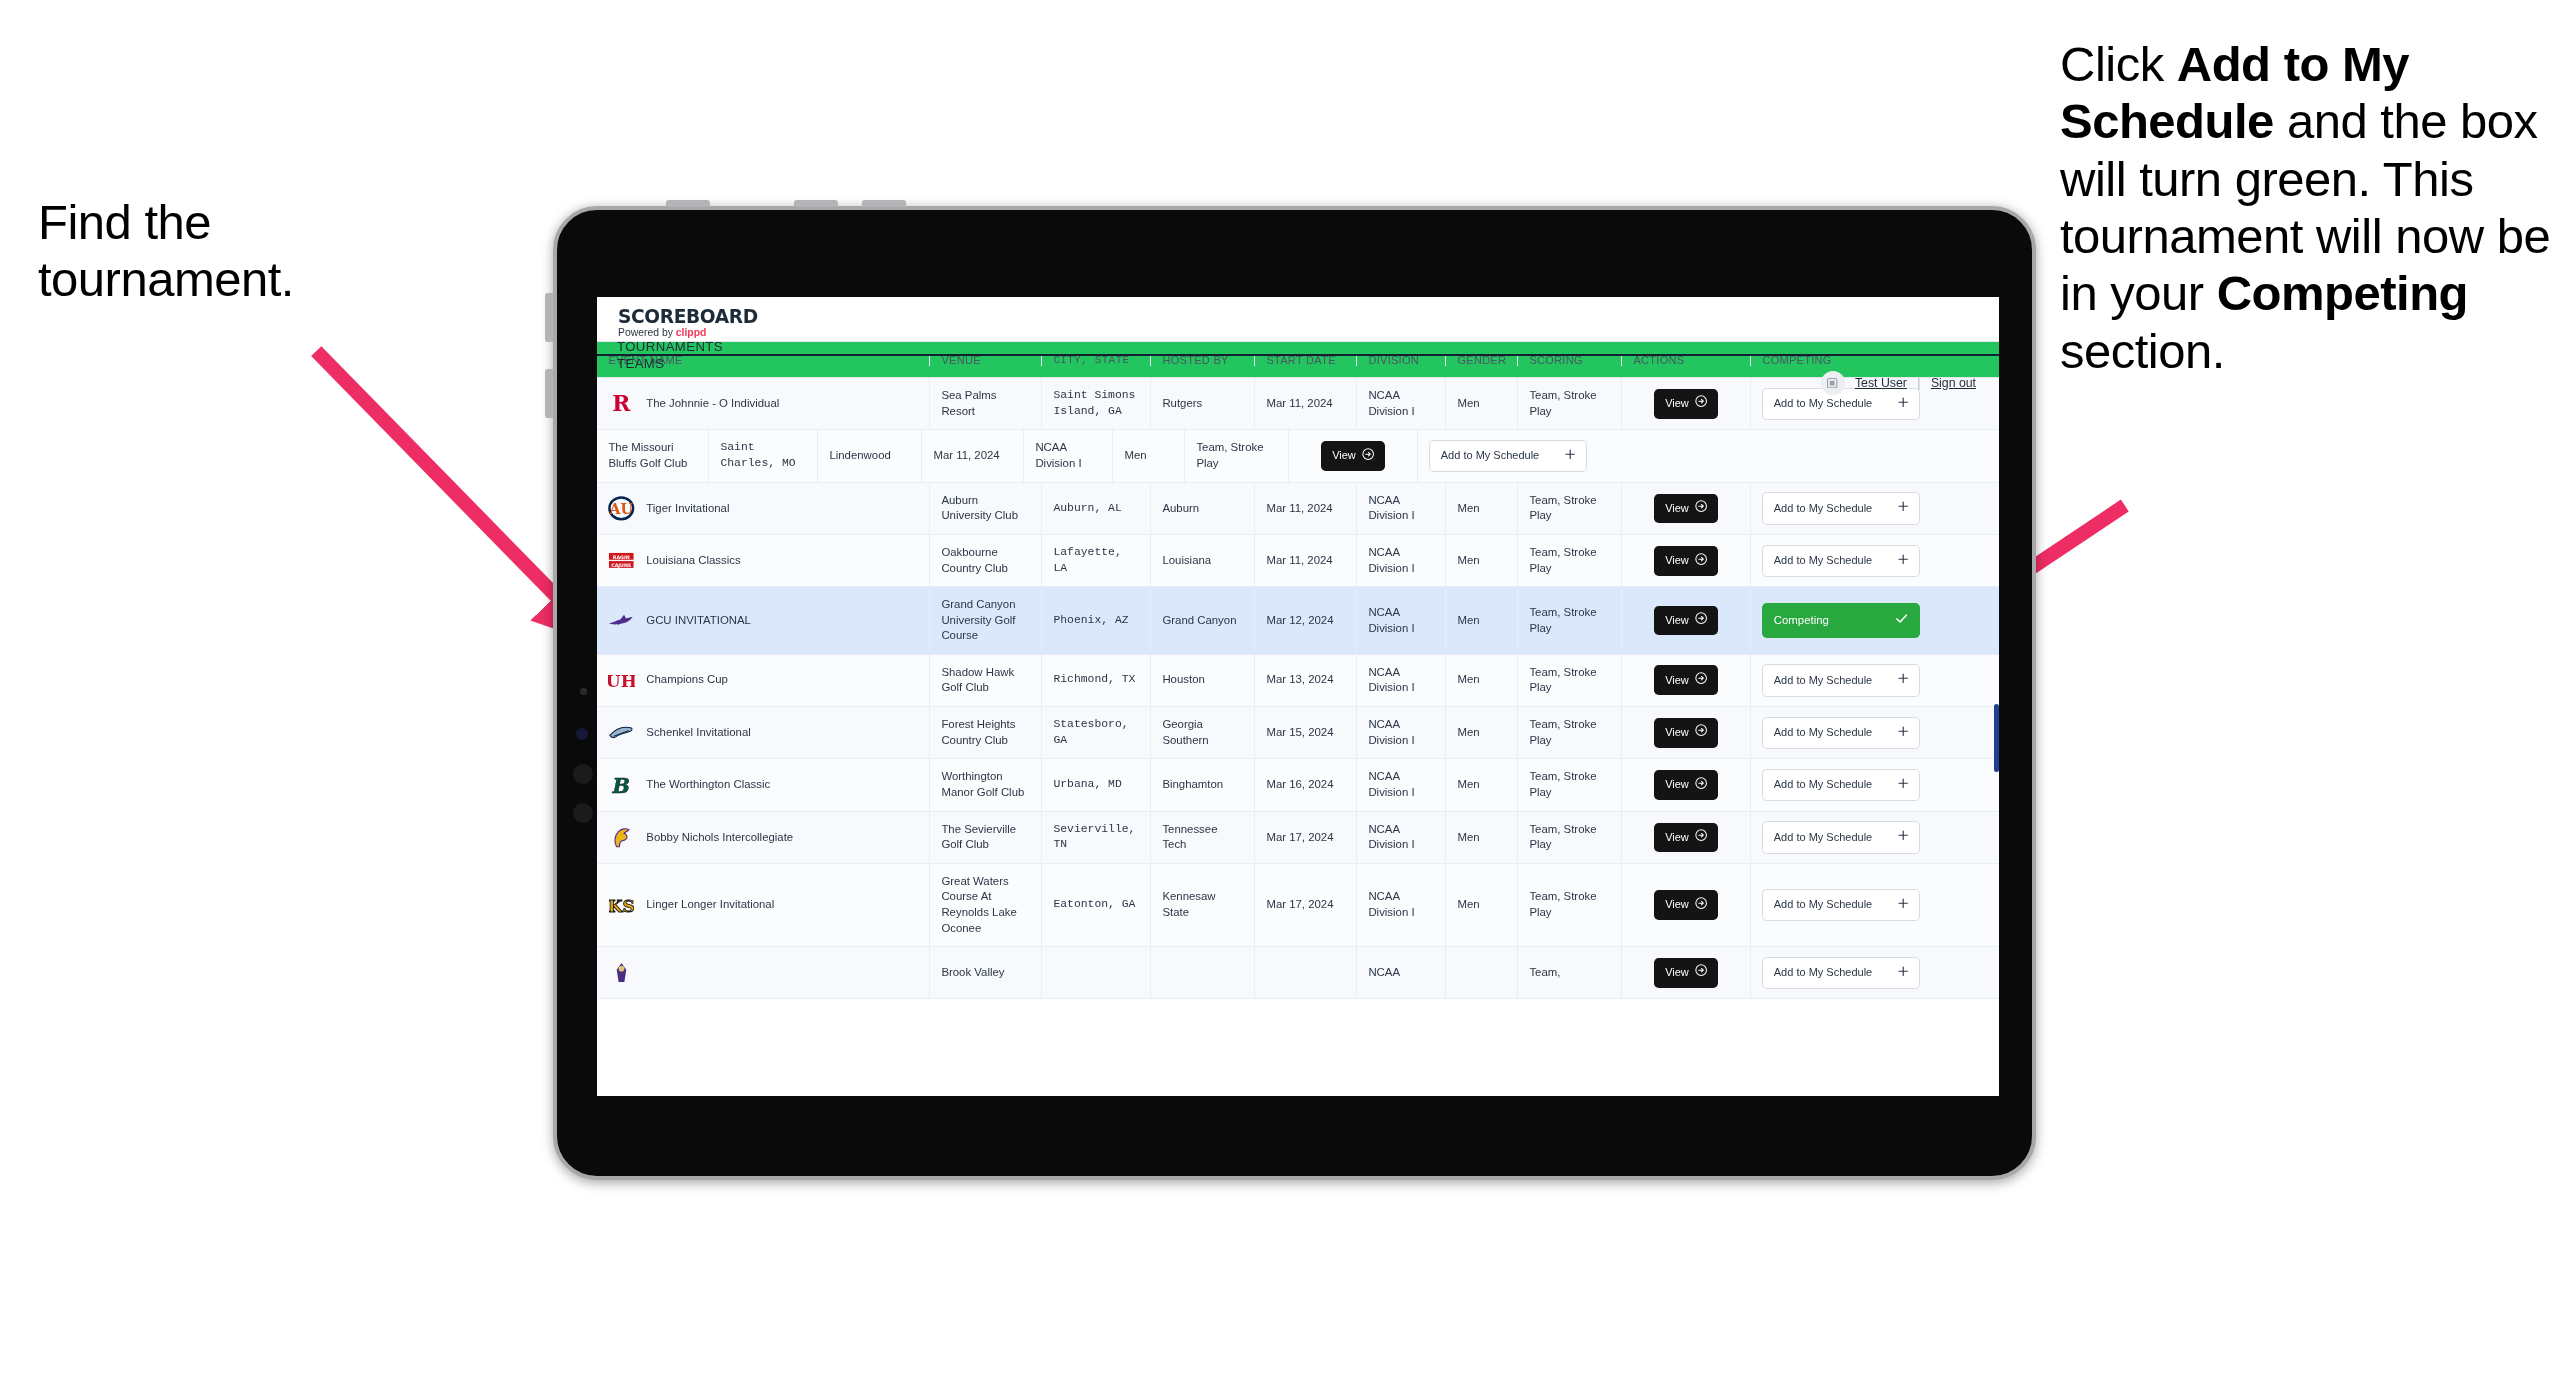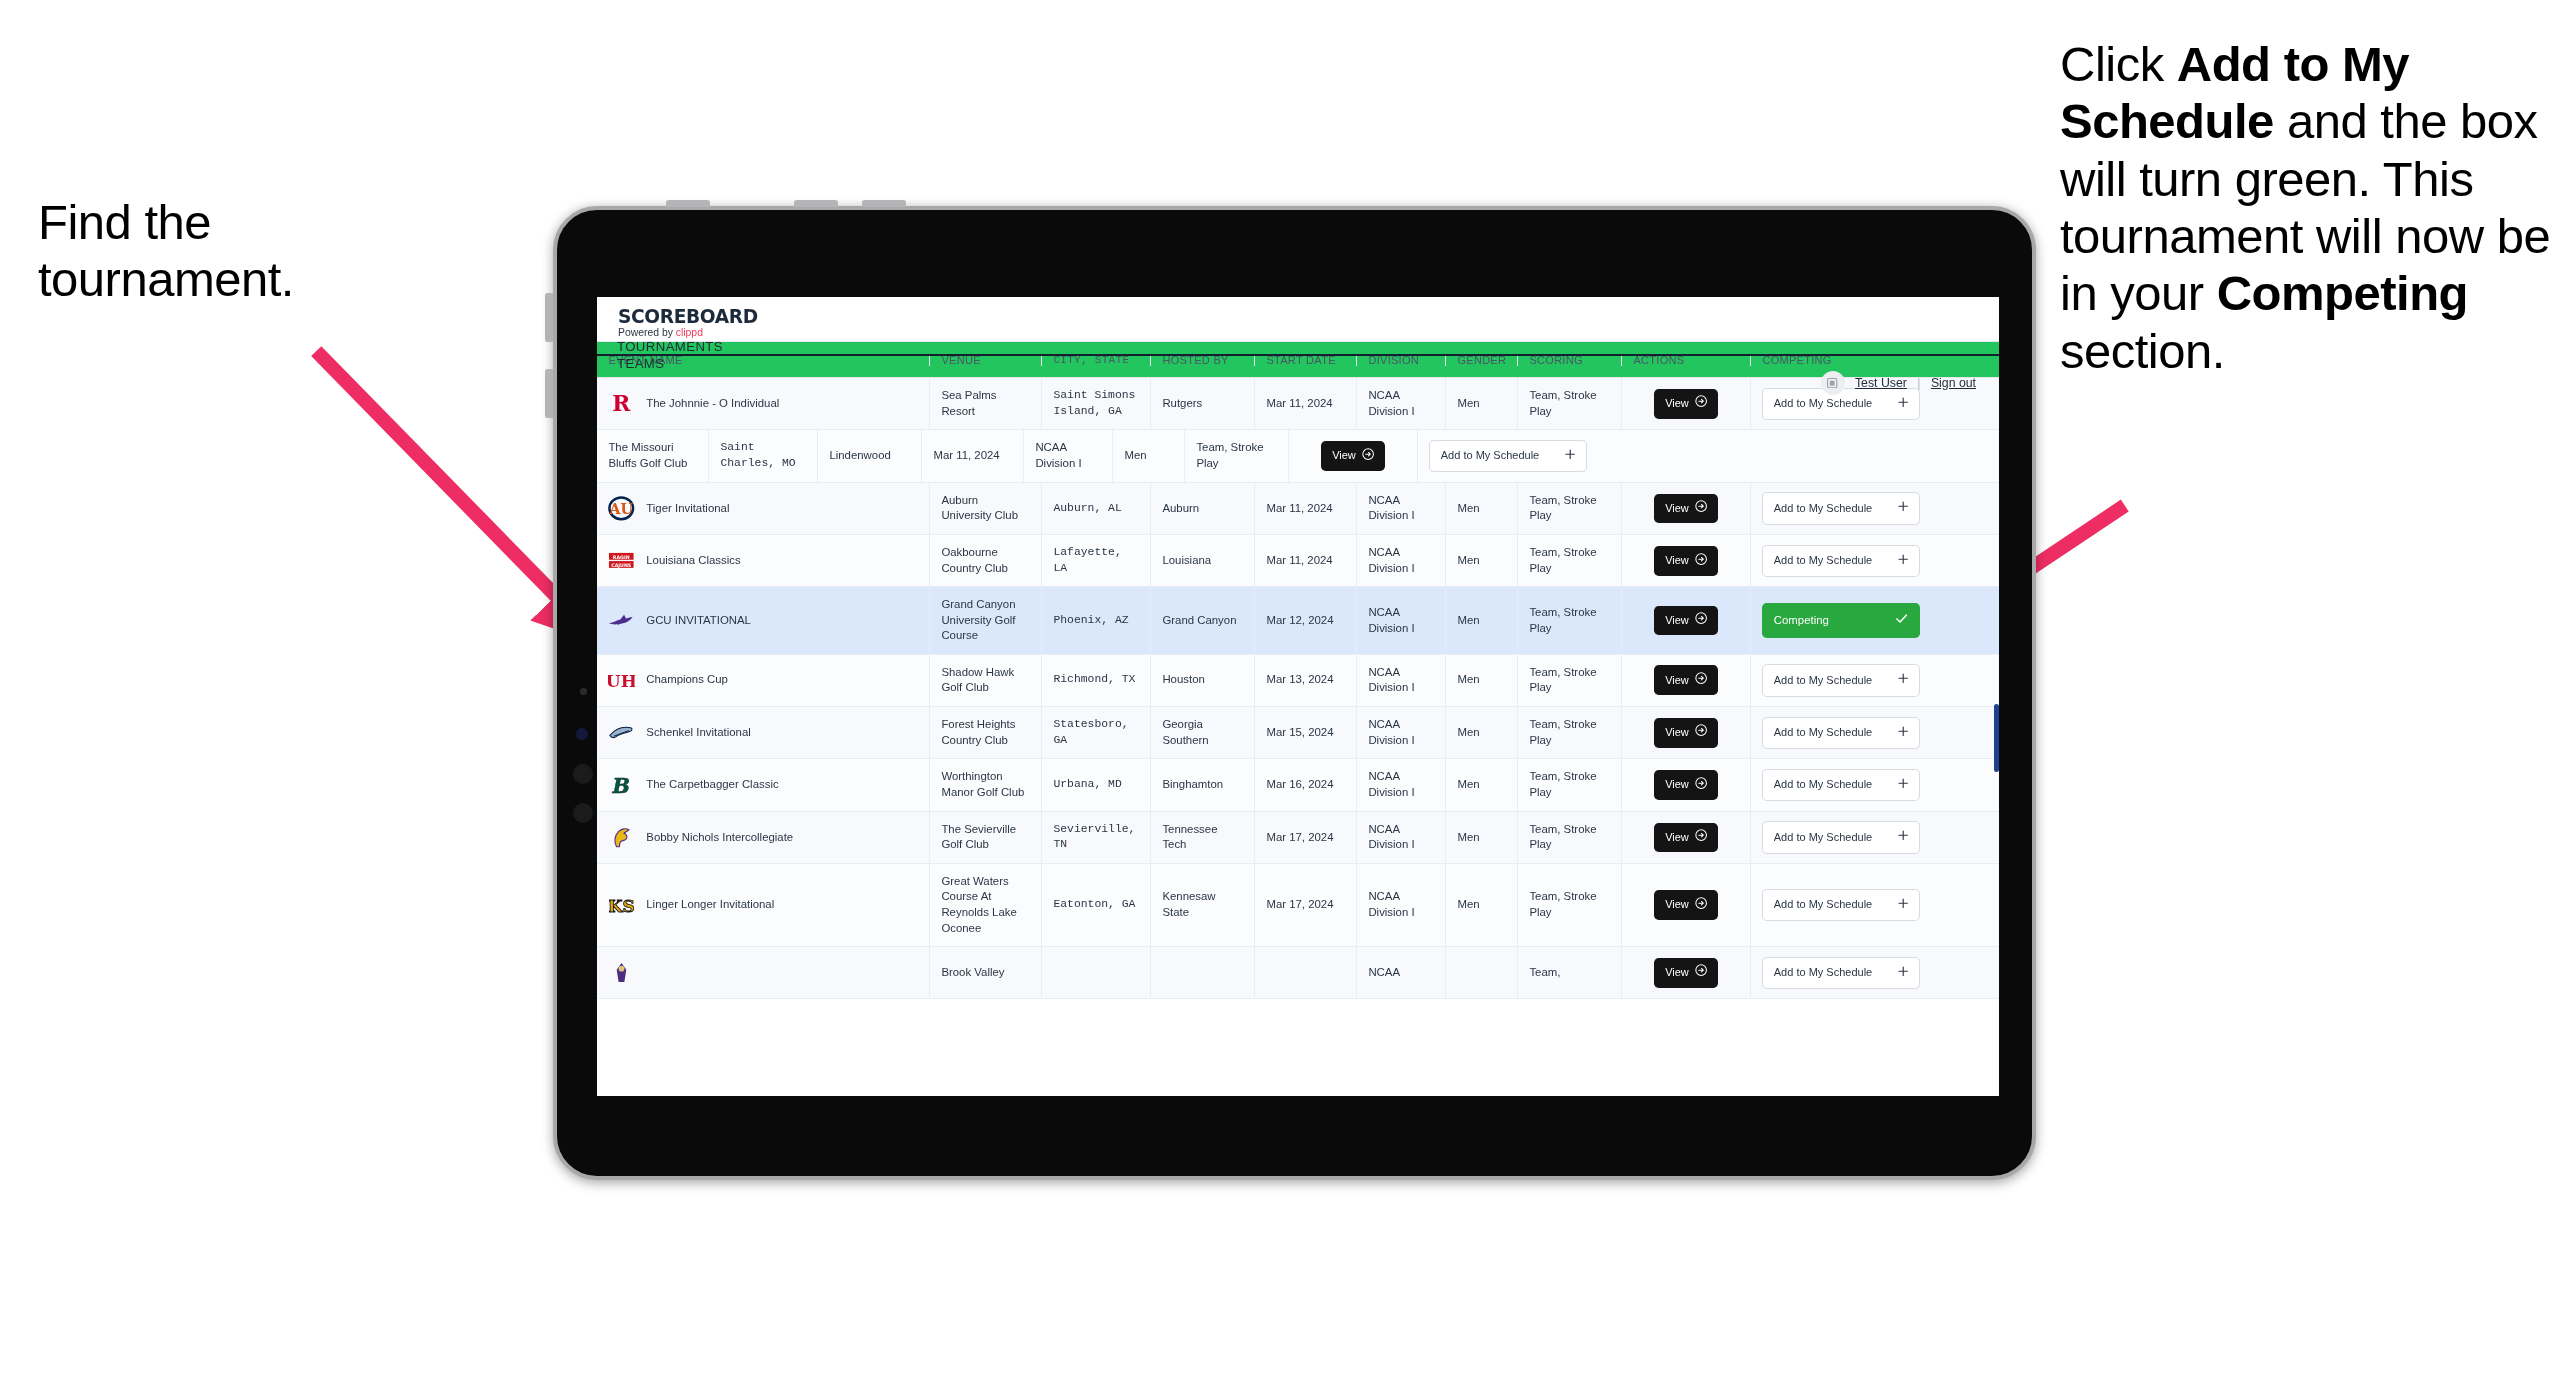--- a/index.html
+++ b/index.html
@@ -90,21 +90,21 @@
   #brand-name {
     font-size: 20px; font-weight: 700; letter-spacing: -0.4px;
     color: #1c2b3a; line-height: 1;
     font-family: "DejaVu Sans", sans-serif;
     transform: scaleX(0.93); transform-origin: left center;
   }
   #brand-sub {
     font-size: 10.4px; color: #2b3440; margin-top: 2.8px; line-height: 1;
     white-space: nowrap;
   }
-  #brand-sub .clippd { color: #f2395a; font-weight: 400; text-align: right; }
+  #brand-sub .clippd { color: #f2395a; font-weight: 700; text-align: right; }
 
   .navtab {
     display: flex; align-items: center;
     padding: 0 20px; font-size: 13.2px; letter-spacing: 0.4px;
     color: #1f2a37; cursor: pointer;
   }
   .navtab.active { border-bottom: 2.8px solid #13212e; font-weight: 400; }
 
   #userbox {
     margin-left: auto; display: flex; align-items: center;
@@ -499,21 +499,21 @@
                 </div>
               </div>
             </div>
             <div class="tr">
               <div class="td c-event">
                 <span class="logo">
                   <svg width="24.6" height="24.6" viewBox="0 0 26 26" style="font-size:12px">
                     <text x="13" y="21" text-anchor="middle" font-family="DejaVu Serif, serif" font-size="22" font-style="italic" font-weight="700" fill="#005A43" stroke="#1a1a1a" stroke-width="0.5">B</text>
                   </svg>
                 </span>
-                <span>The Carpetbagger Classic</span>
+                <span>The Worthington Classic</span>
               </div>
               <div class="td c-venue">Worthington Manor Golf Club</div>
               <div class="td c-city">Urbana, MD</div>
               <div class="td c-host">Binghamton</div>
               <div class="td c-date">Mar 16, 2024</div>
               <div class="td c-div">NCAA Division I</div>
               <div class="td c-gender">Men</div>
               <div class="td c-score">Team, Stroke Play</div>
               <div class="td c-act">
                 <div class="btn-view">

